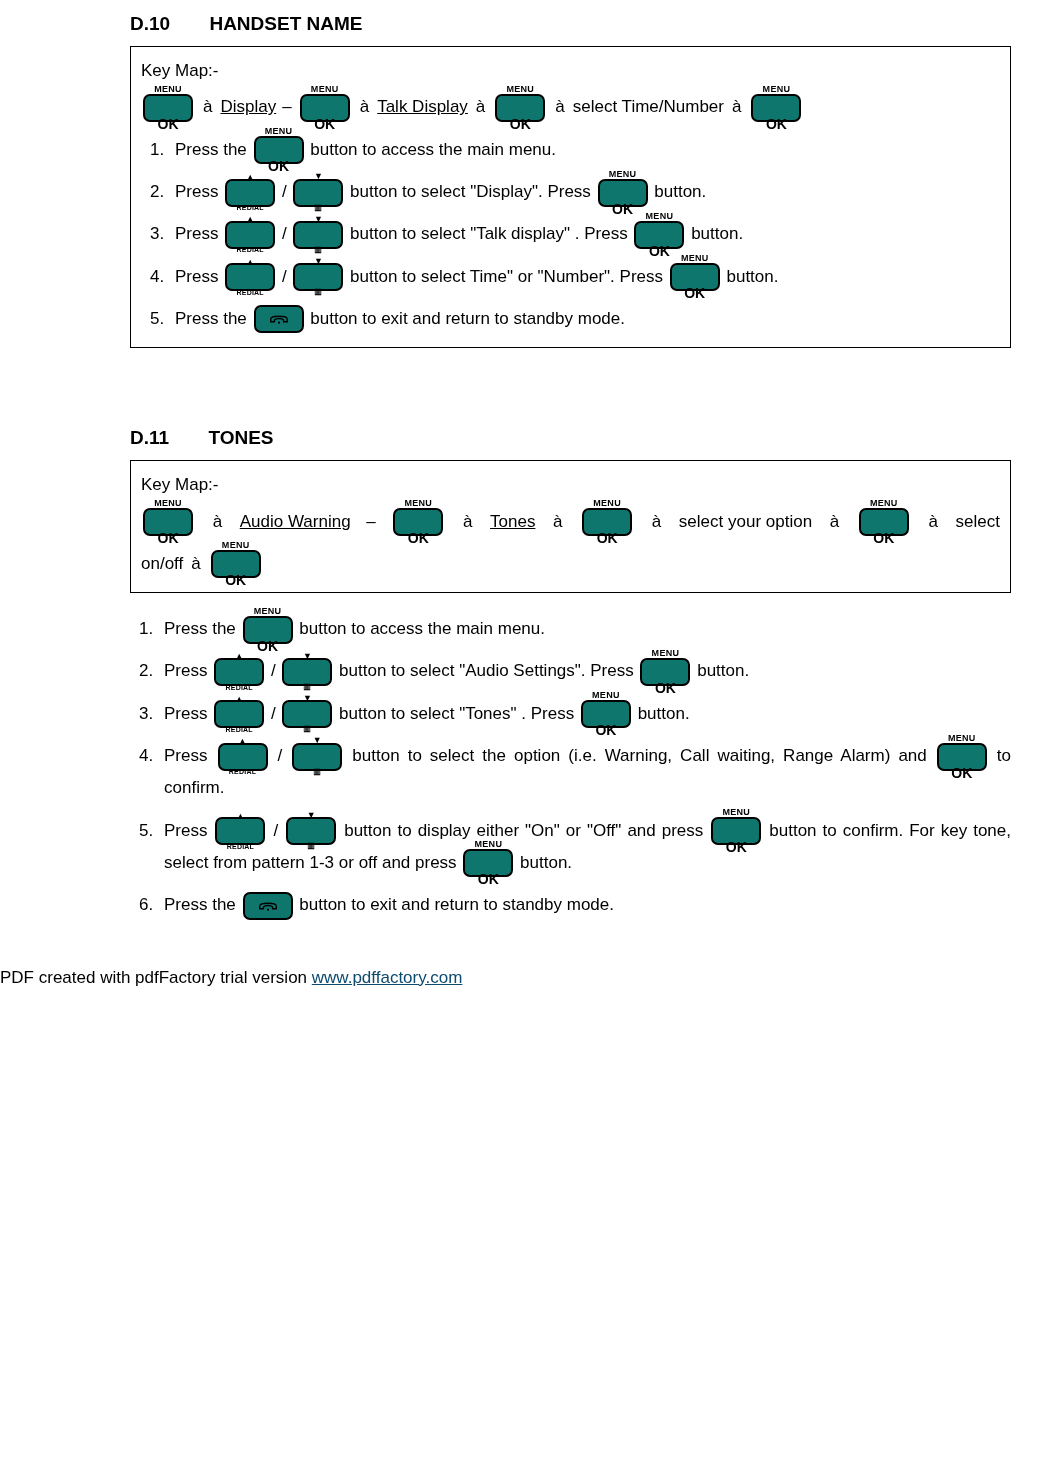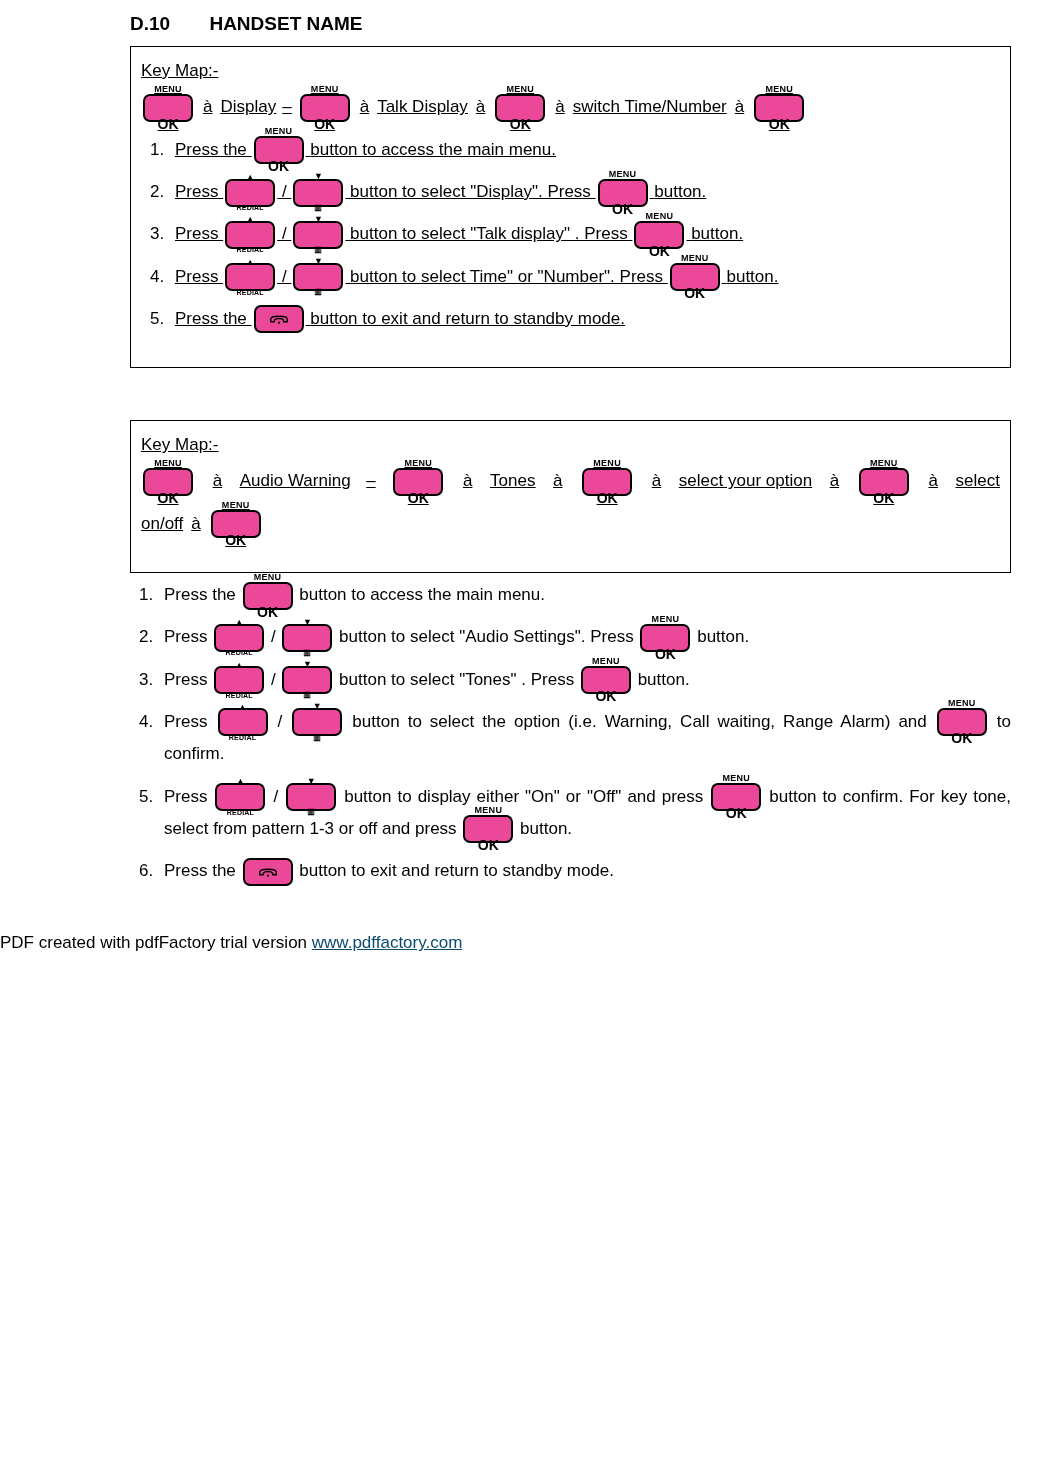--- a/index.html
+++ b/index.html
@@ -17,23 +17,22 @@
   .heading {
     font-weight: bold;
     font-size: 19px;
     margin-top: 6px;
     margin-bottom: 4px;
   }
   .heading .num { margin-right: 34px; }
   .para { text-align: justify; margin-bottom: 18px; }
   .box {
     border: 1px solid #000;
-    padding: 8px 10px 22px 10px;
-    margin-bottom: 6px;
-    text-decoration: underline;
+    padding: 8px 10px 2px 10px;
+    margin-bottom: 20px;
   }
   .keymap-line {
     display: flex;
     flex-wrap: wrap;
     align-items: center;
     gap: 6px;
     margin: 4px 0 10px 0;
   }
   .keymap-line.justify { justify-content: space-between; }
   .ul-label { text-decoration: underline; }
@@ -46,21 +45,21 @@
     justify-content: center;
     width: 46px;
     height: 24px;
     border: 2px solid #000;
     border-radius: 7px;
     font-size: 8px;
     font-weight: bold;
     line-height: 1.0;
     vertical-align: middle;
     margin: 0 2px;
-    background: #ec4899;
+    background: #0f766e;
     gap: 23px;
   }
   .btn.menu .top { font-size: 9px; letter-spacing: 0.3px; }
   .btn.menu .bot { font-size: 14px; }
   .btn.redial .arr { font-size: 9px; line-height: 0.8; }
   .btn.redial .lbl { font-size: 7px; letter-spacing: 0.2px; }
   .btn.down .arr { font-size: 9px; line-height: 0.8; }
   .btn.down .lbl { font-size: 8px; letter-spacing: 0.5px; }
   .btn.hang svg { width: 22px; height: 14px; }
   .arrow-sep { padding: 0 2px; }
@@ -98,21 +97,21 @@
           <span class="bot">OK</span>
         </span>
       <span class="arrow-sep">à</span>
       <span class="ul-label">Talk Display</span>
       <span class="arrow-sep">à</span>
       <span class="btn menu">
           <span class="top">MENU</span>
           <span class="bot">OK</span>
         </span>
       <span class="arrow-sep">à</span>
-      <span>switch Time/Number</span>
+      <span>select Time/Number</span>
       <span class="arrow-sep">à</span>
       <span class="btn menu">
           <span class="top">MENU</span>
           <span class="bot">OK</span>
         </span>
     </div>
 
     <ol>
       <li>
         <span>Press the </span>
@@ -184,20 +183,24 @@
               <circle cx="12" cy="11" r="1.2" fill="#000"></circle>
             </svg>
         </span>
         <span> button to exit and return to standby mode.</span>
       </li>
     </ol>
   </div>
 
   <div class="spacer"></div>
 
+  <div class="heading">
+    <span class="num">D.11</span>
+    <span>TONES</span>
+  </div>
 
   <div class="box">
     <div>Key Map:-</div>
     <div class="keymap-line justify">
       <span class="btn menu">
           <span class="top">MENU</span>
           <span class="bot">OK</span>
         </span>
       <span class="arrow-sep">à</span>
       <span class="ul-label">Audio Warning</span>

